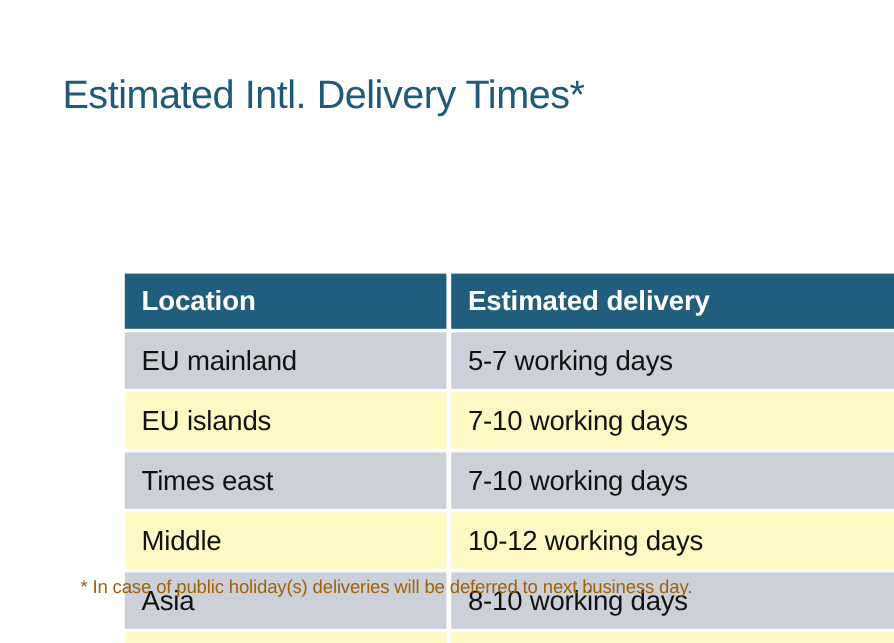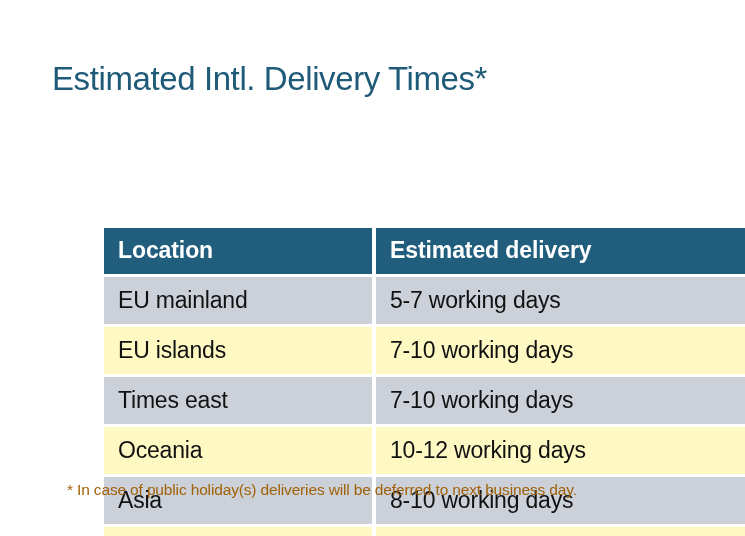--- a/index.html
+++ b/index.html
@@ -116,21 +116,21 @@
         </tr>
         <tr class="row-even">
           <td>EU islands</td>
           <td>7-10 working days</td>
         </tr>
         <tr class="row-odd">
           <td>Times east</td>
           <td>7-10 working days</td>
         </tr>
         <tr class="row-even">
-          <td>Oceania</td>
+          <td>Middle</td>
           <td>10-12 working days</td>
         </tr>
         <tr class="row-odd">
           <td>Asia</td>
           <td>8-10 working days</td>
         </tr>
         <tr class="row-even">
           <td>USA</td>
           <td>7-10 working days</td>
         </tr>

